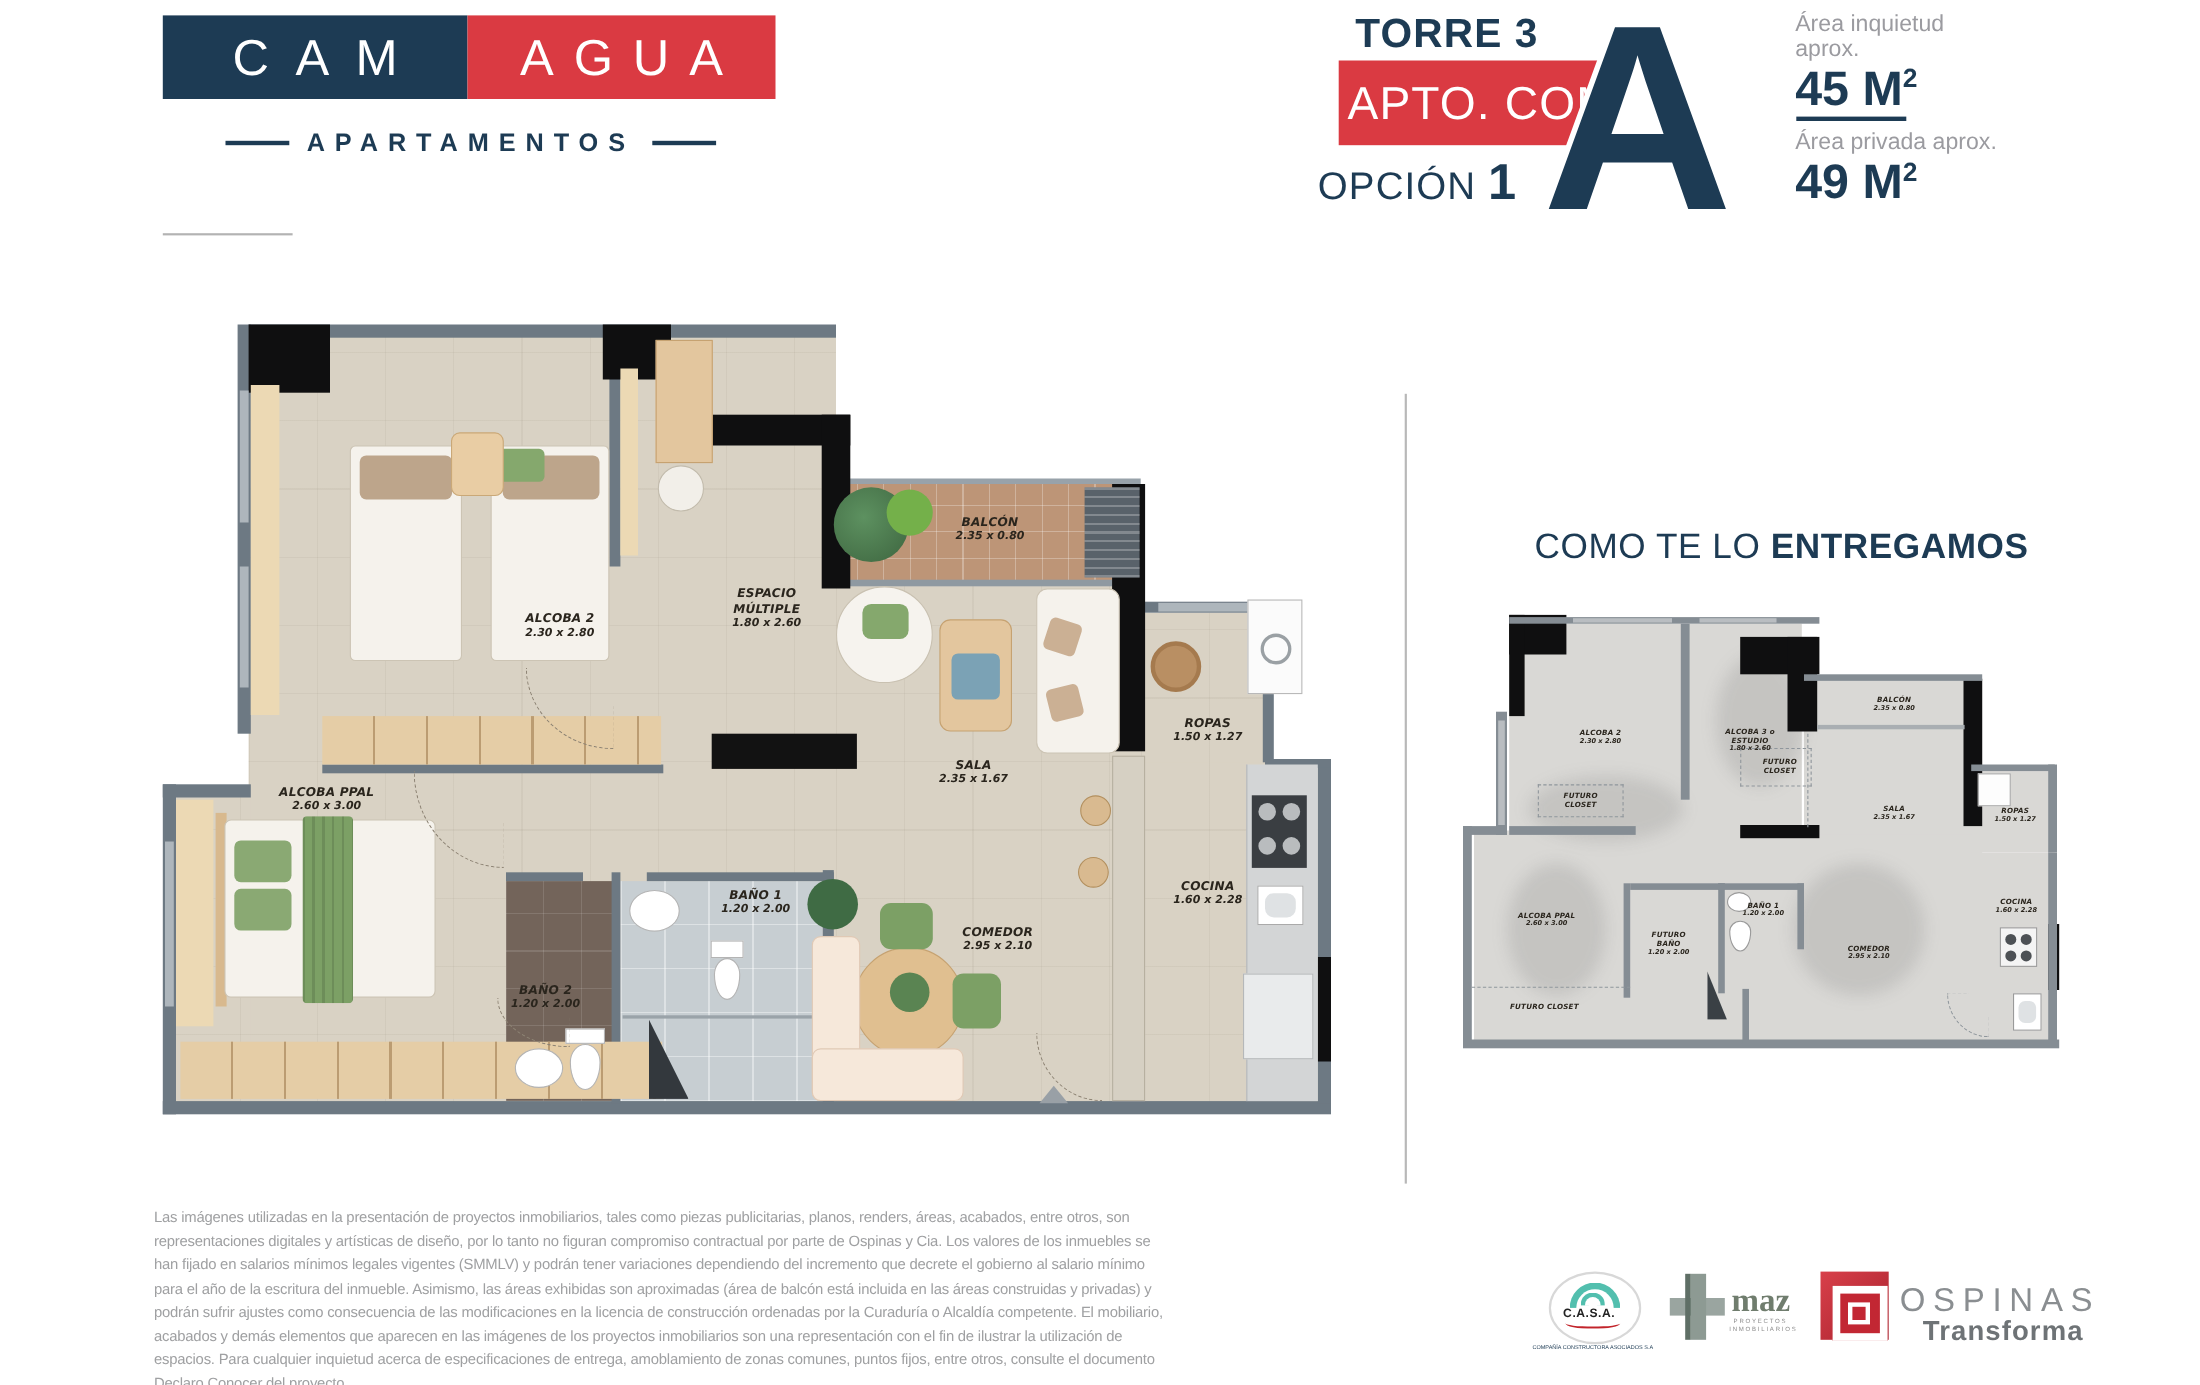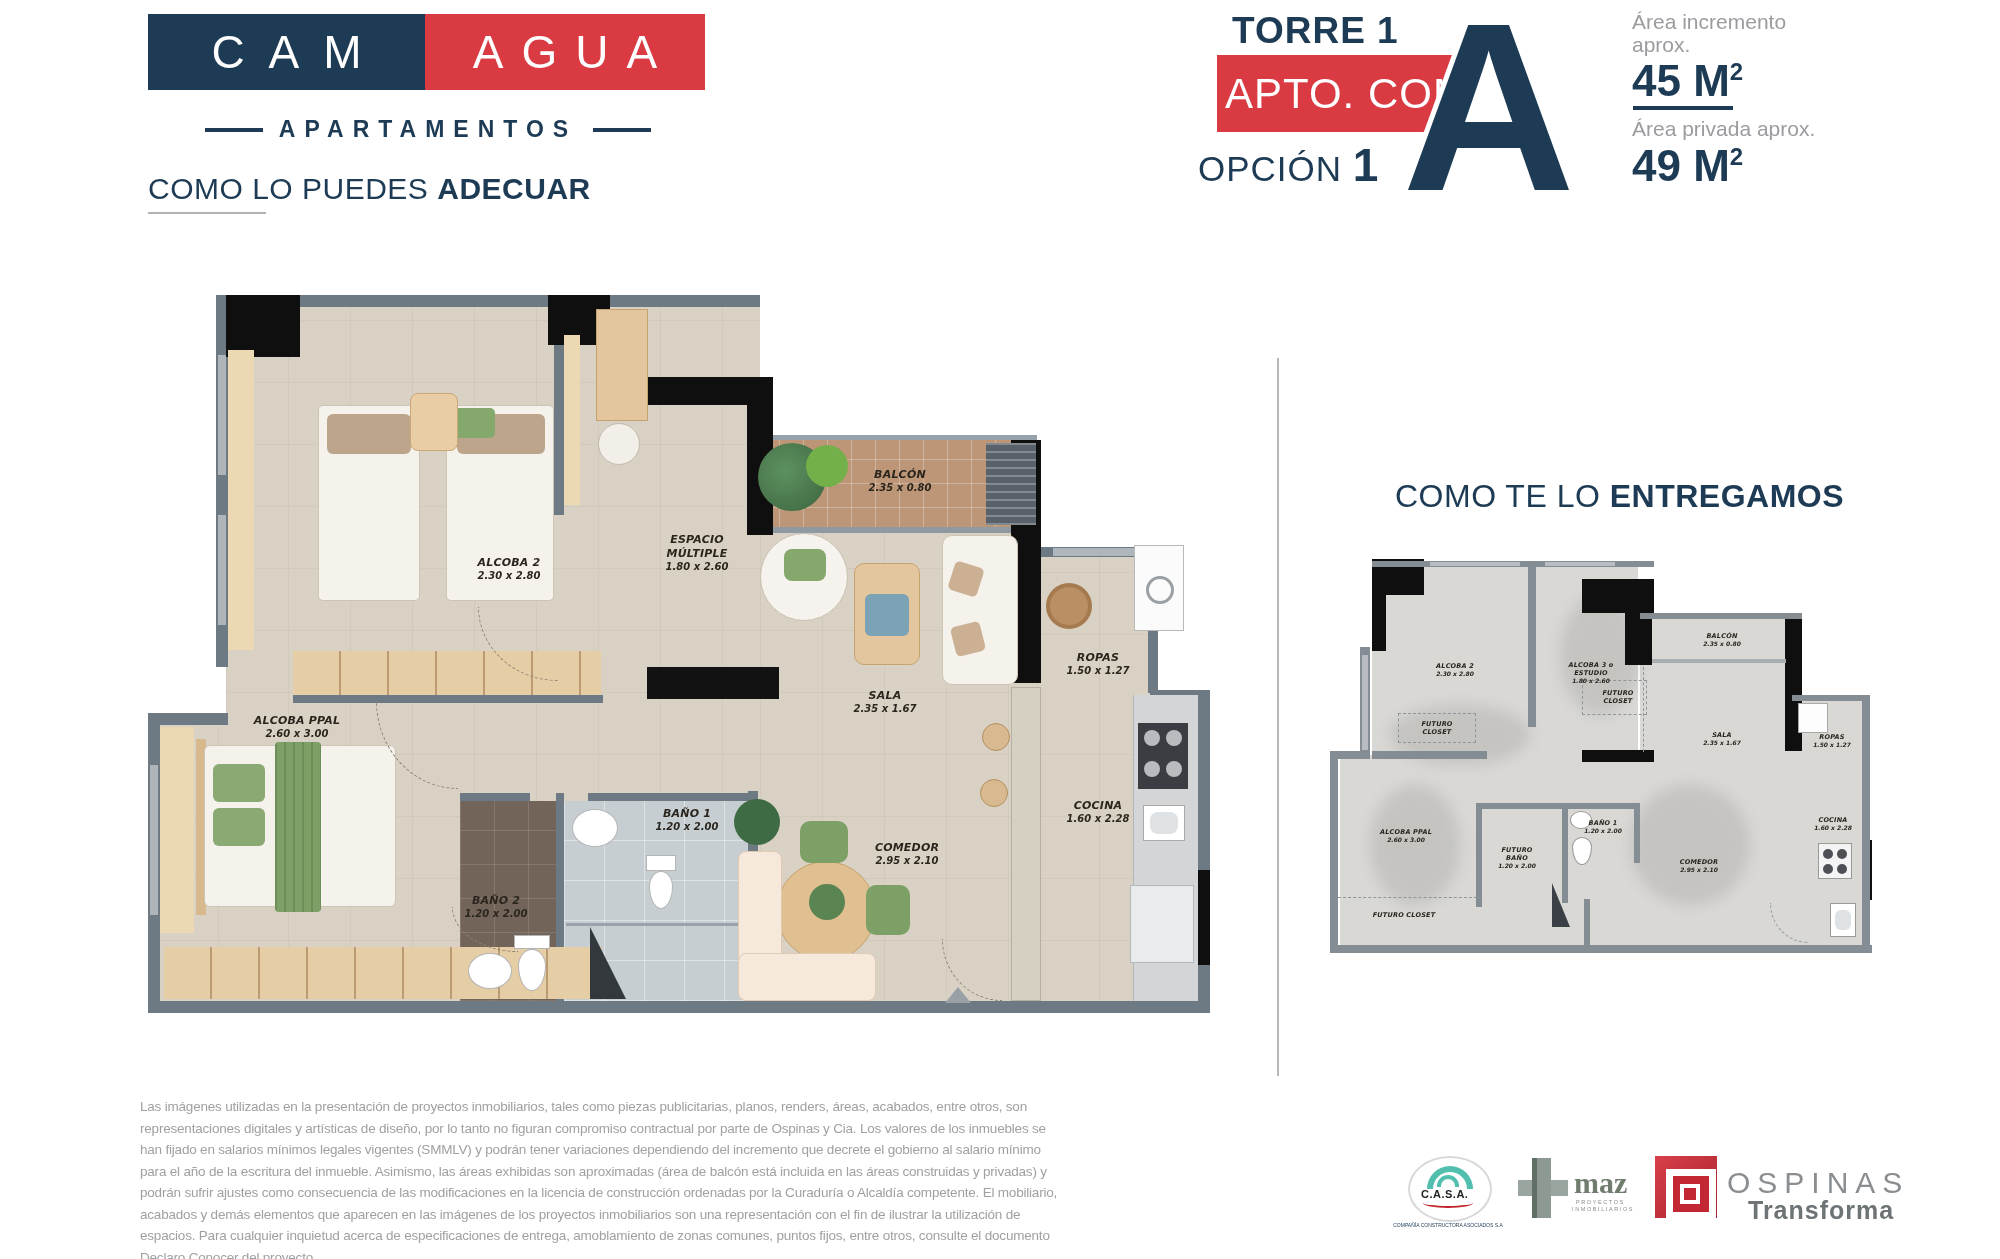--- a/index.html
+++ b/index.html
@@ -81,40 +81,36 @@
   </div>
   <div class="logo-box" style="left:425px;width:280px;background:#da3a42;">
     <span class="logo-letters red">AGUA</span>
   </div>
   <div class="logo-sub">
     <span class="logo-dash"></span>
     <span class="logo-sub-text">APARTAMENTOS</span>
     <span class="logo-dash"></span>
   </div>
 
-  <div class="torre" style="left:1232px;top:10px;">TORRE 1</div>
+  <div class="torre" style="left:1232px;top:10px;">TORRE 3</div>
   <div class="red-band" style="left:1217px;top:55px;width:250px;height:77px;">
     <span class="apto-tipo">APTO. COMO</span>
   </div>
   <div class="opcion" style="left:1198px;top:138px;">
     <span>OPCIÓN</span>
     <b>1</b>
   </div>
   <div class="big-letter" style="left:1402px;top:-13px;">A</div>
-  <div class="area-label" style="left:1632px;top:10px;">Área incremento</div>
+  <div class="area-label" style="left:1632px;top:10px;">Área inquietud</div>
   <div class="area-label" style="left:1632px;top:33px;">aprox.</div>
   <div class="area-value" style="left:1632px;top:56px;"><span>45 M</span><sup>2</sup></div>
   <div class="area-line" style="left:1633px;top:106px;width:100px;"></div>
   <div class="area-label" style="left:1632px;top:117px;">Área privada aprox.</div>
   <div class="area-value" style="left:1632px;top:141px;"><span>49 M</span><sup>2</sup></div>
 
-  <div class="h-title" style="left:148px;top:172px;">
-    <span>COMO LO PUEDES</span>
-    <b>ADECUAR</b>
-  </div>
   <div class="underline" style="left:148px;top:212px;width:118px;"></div>
 
   <div class="h-title" style="left:1395px;top:478px;font-size:32px;">
     <span>COMO TE LO</span>
     <b>ENTREGAMOS</b>
   </div>
 
   <div class="vdiv" style="left:1277px;top:358px;width:2px;height:718px;"></div>
 
   <div class="plan" style="left:148px;top:295px;width:1062px;height:720px;">

